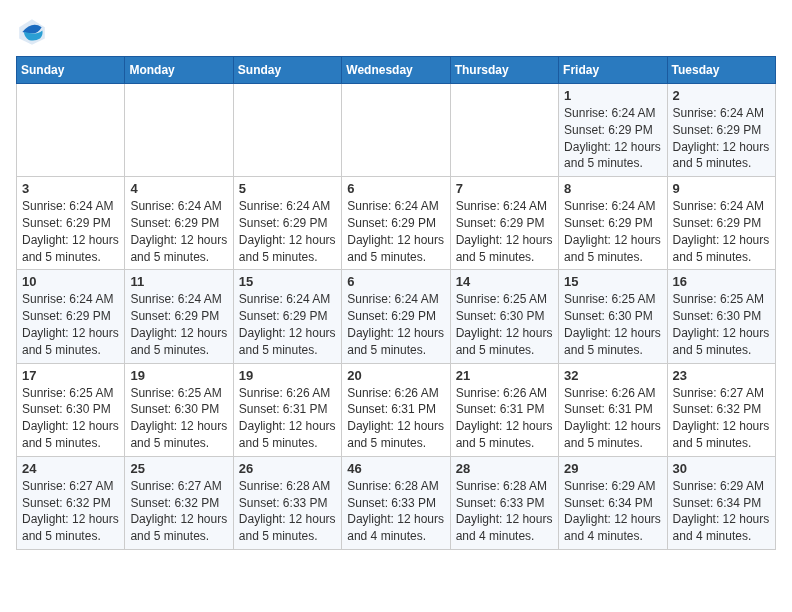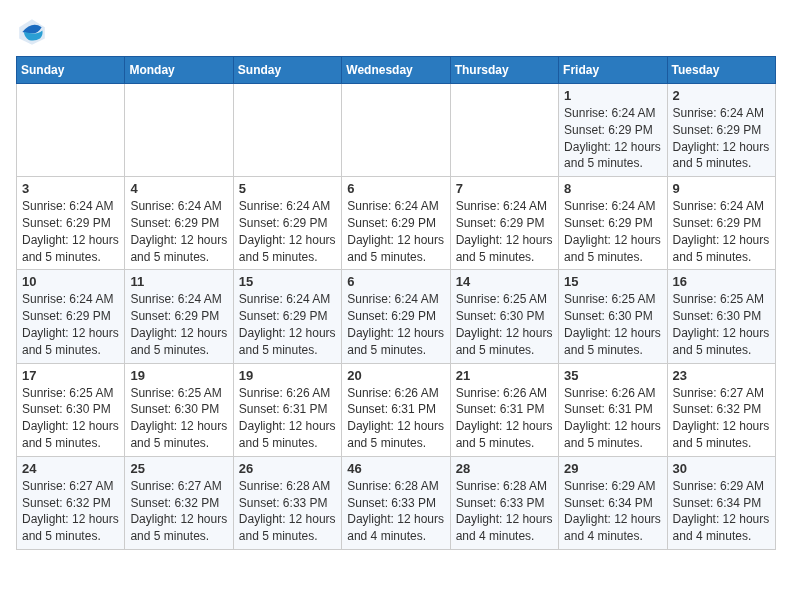--- a/index.html
+++ b/index.html
@@ -253,21 +253,21 @@
 Sunset: 6:31 PM
 Daylight: 12 hours and 5 minutes.</div>
         </td>
         <td>
           <span class="day-num">21</span>
           <div class="day-info" style="white-space: pre-line;">Sunrise: 6:26 AM
 Sunset: 6:31 PM
 Daylight: 12 hours and 5 minutes.</div>
         </td>
         <td>
-          <span class="day-num">35</span>
+          <span class="day-num">32</span>
           <div class="day-info" style="white-space: pre-line;">Sunrise: 6:26 AM
 Sunset: 6:31 PM
 Daylight: 12 hours and 5 minutes.</div>
         </td>
         <td>
           <span class="day-num">23</span>
           <div class="day-info" style="white-space: pre-line;">Sunrise: 6:27 AM
 Sunset: 6:32 PM
 Daylight: 12 hours and 5 minutes.</div>
         </td>

